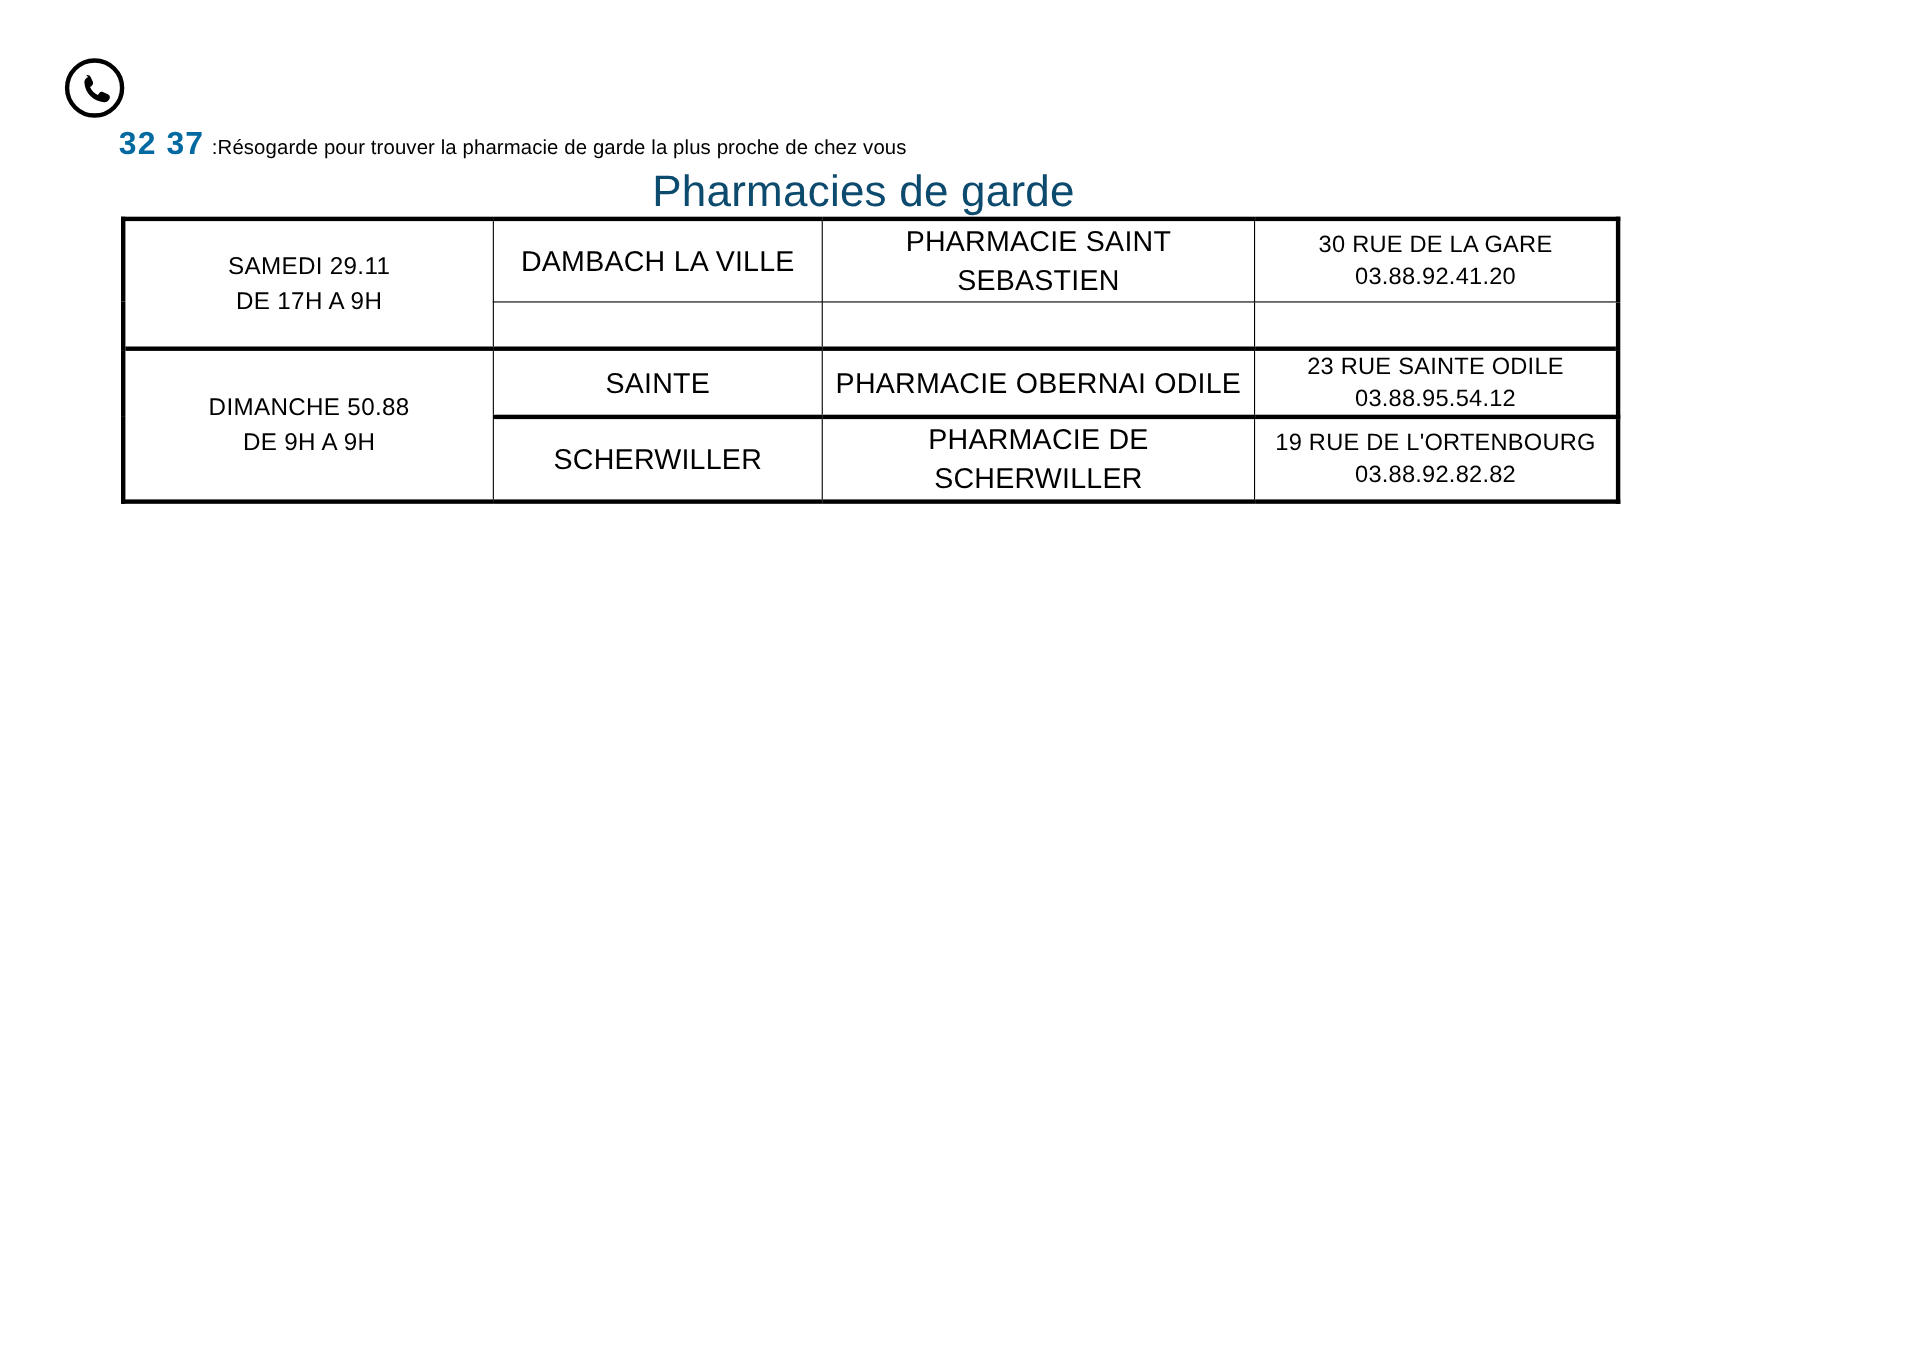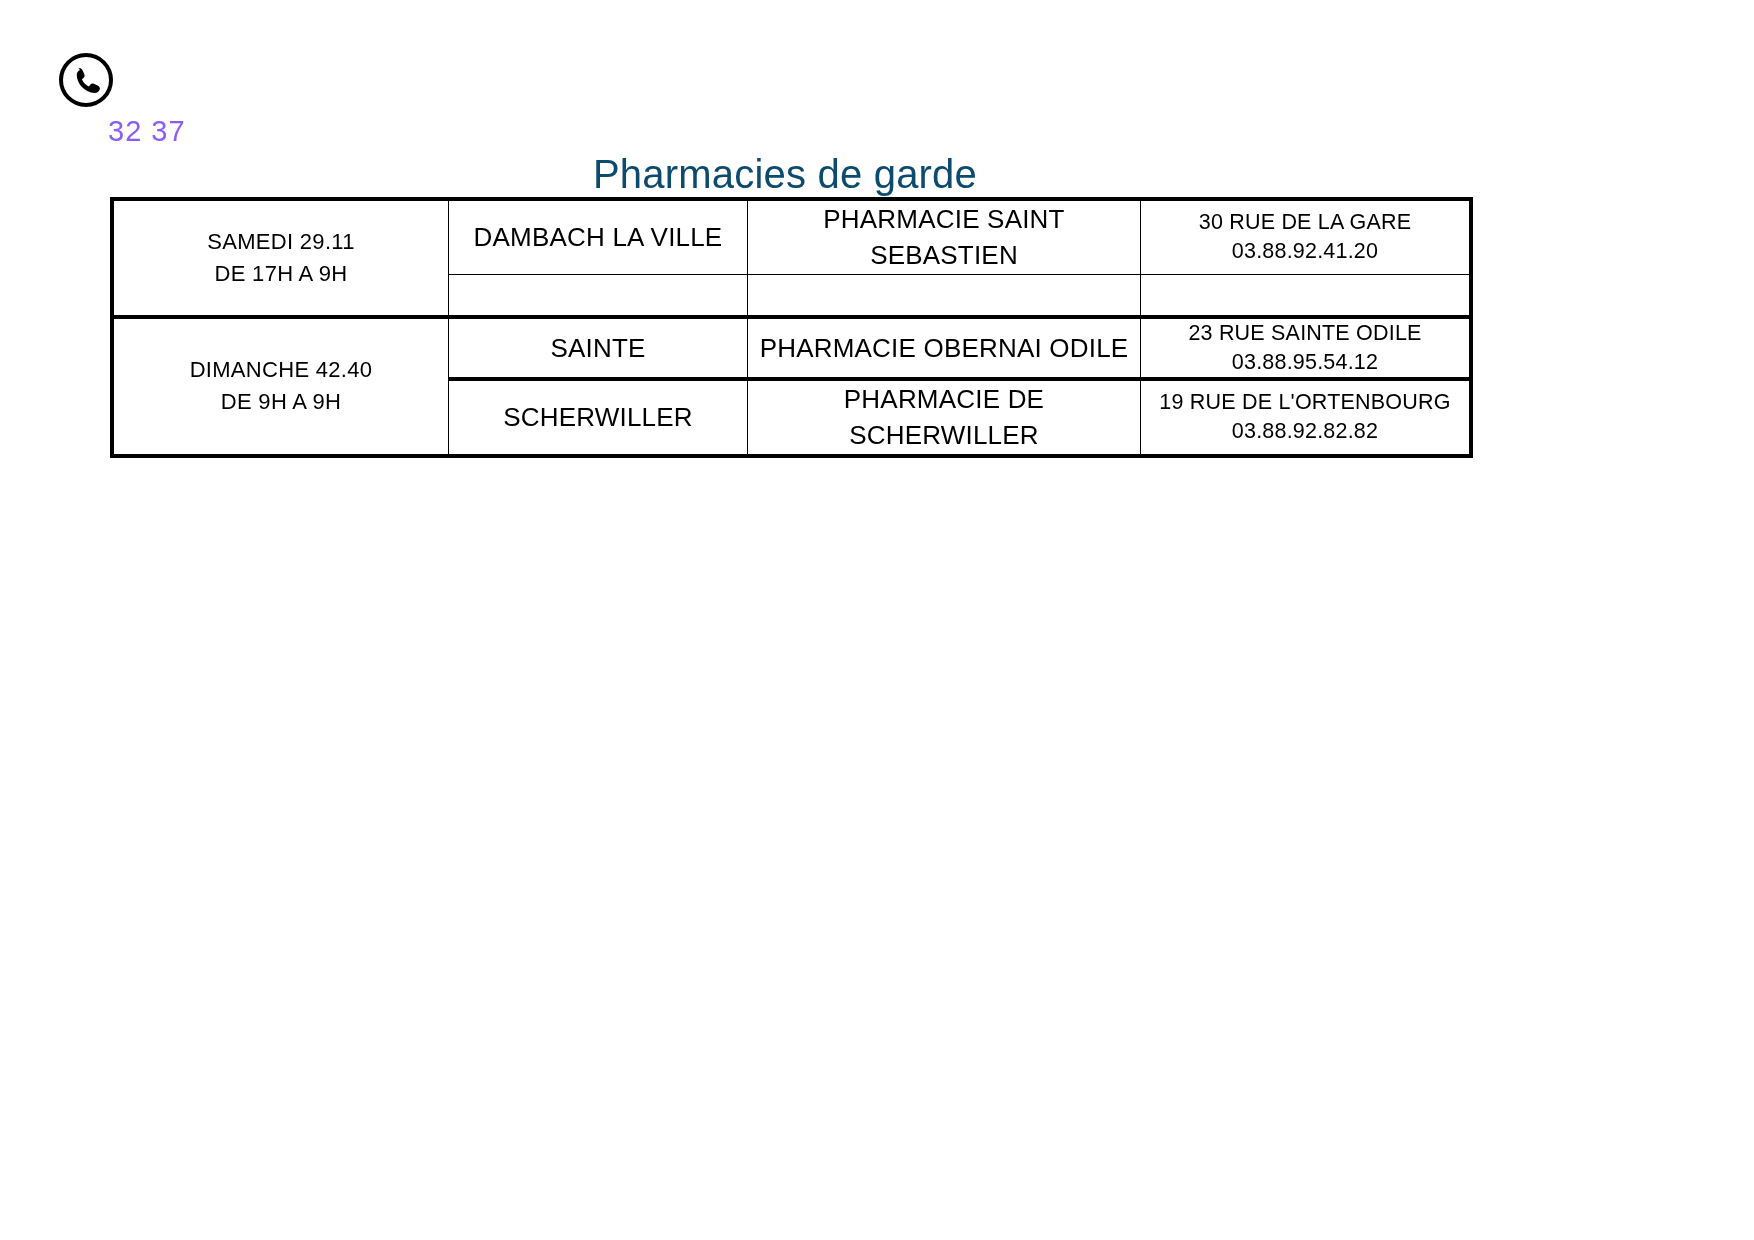--- a/index.html
+++ b/index.html
@@ -44,22 +44,22 @@
     position: absolute;
     left: 108px;
     top: 115px;
     white-space: nowrap;
     display: flex;
     align-items: baseline;
   }
   .resogarde-number {
     font-size: 29px;
     letter-spacing: 1px;
-    font-weight: 400;
-    color: #8b5cf6;
+    font-weight: 700;
+    color: #0369a1;
   }
   .resogarde-text {
     font-size: 18.5px;
     font-weight: 400;
     color: #000;
     margin-left: 7px;
     letter-spacing: 0.1px;
   }
 
   
@@ -132,20 +132,21 @@
 
   <div class="phone-icon">
     <svg viewBox="0 0 56 56" xmlns="http://www.w3.org/2000/svg" aria-hidden="true">
       <circle cx="28" cy="28" r="25" fill="none" stroke="#000" stroke-width="4"></circle>
       <path d="M20.5 16.5c1.6-0.6 3.2 0.1 3.9 1.6l1.9 4.1c0.6 1.3 0.3 2.8-0.8 3.7l-1.6 1.3c1.3 3.2 3.8 5.8 7 7.2l1.3-1.7c0.9-1.1 2.4-1.5 3.7-0.9l4.2 1.9c1.5 0.7 2.2 2.4 1.6 3.9-0.8 2.1-2.8 3.5-5.1 3.4-9.6-0.5-17.4-8.3-17.9-17.9-0.1-2.3 1.3-4.3 3.4-5.1z" fill="#000"></path>
     </svg>
   </div>
 
   <div class="resogarde-line">
     <span class="resogarde-number">32 37</span>
+    <span class="resogarde-text">:Résogarde pour trouver la pharmacie de garde la plus proche de chez vous</span>
   </div>
 
   <div class="doc-title">Pharmacies de garde</div>
 
   <table class="garde-table">
     <tbody>
 
       <tr class="outer-top">
         <td class="col-day left-edge day-cell" rowspan="2">
           <div>SAMEDI 29.11</div>
@@ -159,21 +160,21 @@
         </td>
       </tr>
       <tr>
         <td class="col-town cell-text empty-row-cell"></td>
         <td class="col-pharm cell-text empty-row-cell"></td>
         <td class="col-addr right-edge cell-addr empty-row-cell"></td>
       </tr>
 
       <tr class="sep-row">
         <td class="col-day left-edge day-cell" rowspan="2">
-          <div>DIMANCHE 42.40</div>
+          <div>DIMANCHE 50.88</div>
           <div>DE 9H A 9H</div>
         </td>
         <td class="col-town cell-text">SAINTE</td>
         <td class="col-pharm cell-text">PHARMACIE OBERNAI ODILE</td>
         <td class="col-addr right-edge cell-addr">
           <span class="addr-line">23 RUE SAINTE ODILE</span>
           <span class="addr-line">03.88.95.54.12</span>
         </td>
       </tr>
       <tr class="outer-bottom">

